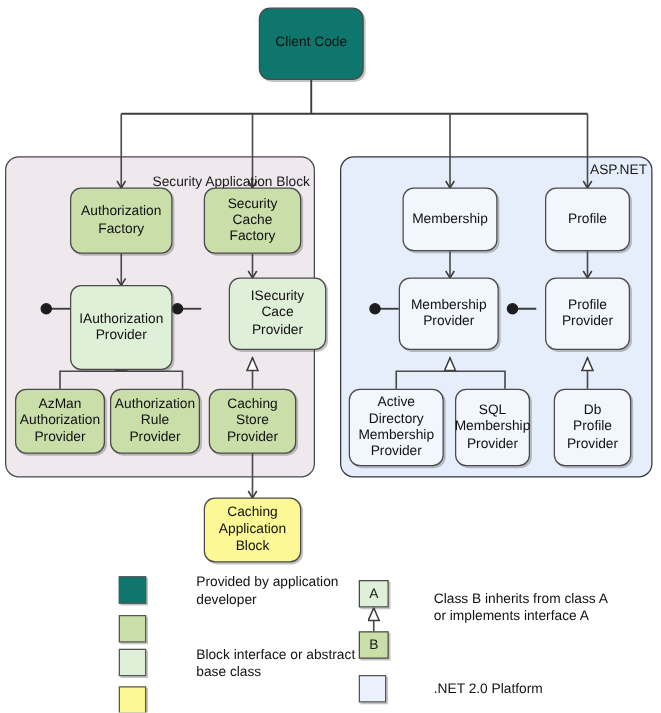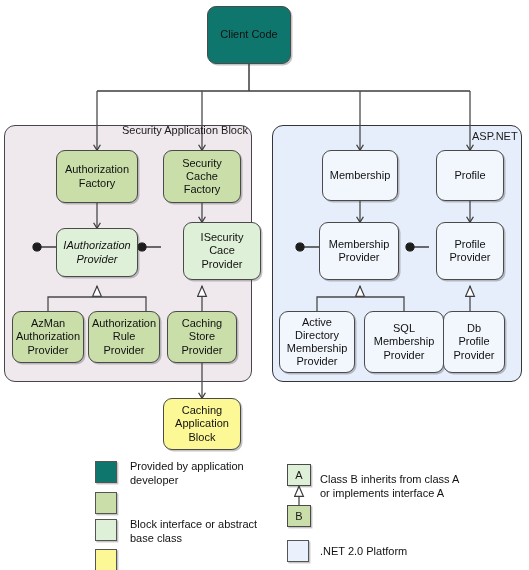--- a/index.html
+++ b/index.html
@@ -77,20 +77,21 @@
     box-sizing: border-box;
     border: 1.4px solid #555;
     box-shadow: 1.4px 1.4px 0 rgba(70,70,70,0.32);
   }
   .legend-label {
     position: absolute;
     font-size: 11px;
     line-height: 13.5px;
     color: #111;
     white-space: pre-line;
+    margin-left: 27px;
   }
   .legend-ab {
     position: absolute;
     width: 24px; height: 22px;
     box-sizing: border-box;
     border: 1.3px solid #4a4a4a;
     display: flex; align-items: center; justify-content: center;
     font-size: 11px;
     box-shadow: 1.4px 1.4px 0 rgba(70,70,70,0.32);
   }
@@ -167,38 +168,38 @@
     <g>
       <line x1="413" y1="247" x2="429" y2="247" stroke="#3c3c3c" stroke-width="1.5"></line>
       <circle cx="410" cy="247" r="4.1" fill="#1c1c1c" stroke="#1c1c1c" stroke-width="1"></circle>
     </g>
 
     <g>
       <line x1="299" y1="505" x2="299" y2="486" stroke="#4a4a4a" stroke-width="1.3" marker-end="url(#triHollow)"></line>
     </g>
   </svg>
 
-  <div class="panel-title" style="left:122px; top:124px;">Security Application Block</div>
+  <div class="panel-title" style="left:122px; top:140px;">Security Application Block</div>
   <div class="panel-title" style="left:472px; top:130px;text-align:right;">ASP.NET</div>
 
   <div class="node fill-client" style="left:207px; top:6px; width:84px; height:58px;">
     <span>Client Code</span>
   </div>
 
   <div class="node fill-component" style="left:56px; top:150px; width:82px; height:53px;">
     <span>Authorization
 Factory</span>
   </div>
   <div class="node fill-component" style="left:163px; top:150px; width:78px; height:53px;">
     <span>Security
 Cache
 Factory</span>
   </div>
 
-  <div class="node fill-interface" style="left:56px; top:228px; width:82px; height:49px;font-style:italic;">
+  <div class="node fill-interface" style="left:56px; top:228px; width:82px; height:68px;">
     <span>IAuthorization
 Provider</span>
   </div>
   <div class="node fill-interface" style="left:163px; top:222px; width:78px; height:58px;margin-left:20px;">
     <span>ISecurity
 Cace
 Provider</span>
   </div>
 
   <div class="node fill-component" style="left:12px; top:311px; width:72px; height:52px;">
@@ -238,21 +239,21 @@
     <span>Profile
 Provider</span>
   </div>
 
   <div class="node fill-white" style="left:279px; top:311px; width:76px; height:62px;">
     <span>Active
 Directory
 Membership
 Provider</span>
   </div>
-  <div class="node fill-white" style="left:364px; top:311px; width:80px; height:62px;">
+  <div class="node fill-white" style="left:364px; top:311px; width:60px; height:62px;">
     <span>SQL
 Membership
 Provider</span>
   </div>
   <div class="node fill-white" style="left:443px; top:311px; width:62px; height:62px;">
     <span>Db
 Profile
 Provider</span>
   </div>
 

